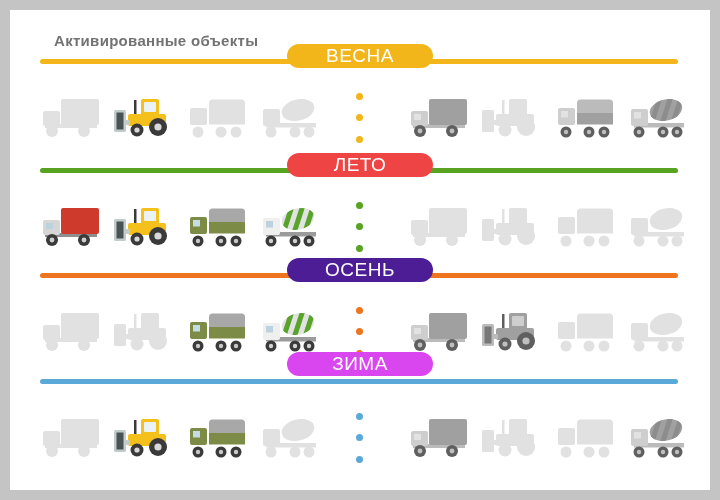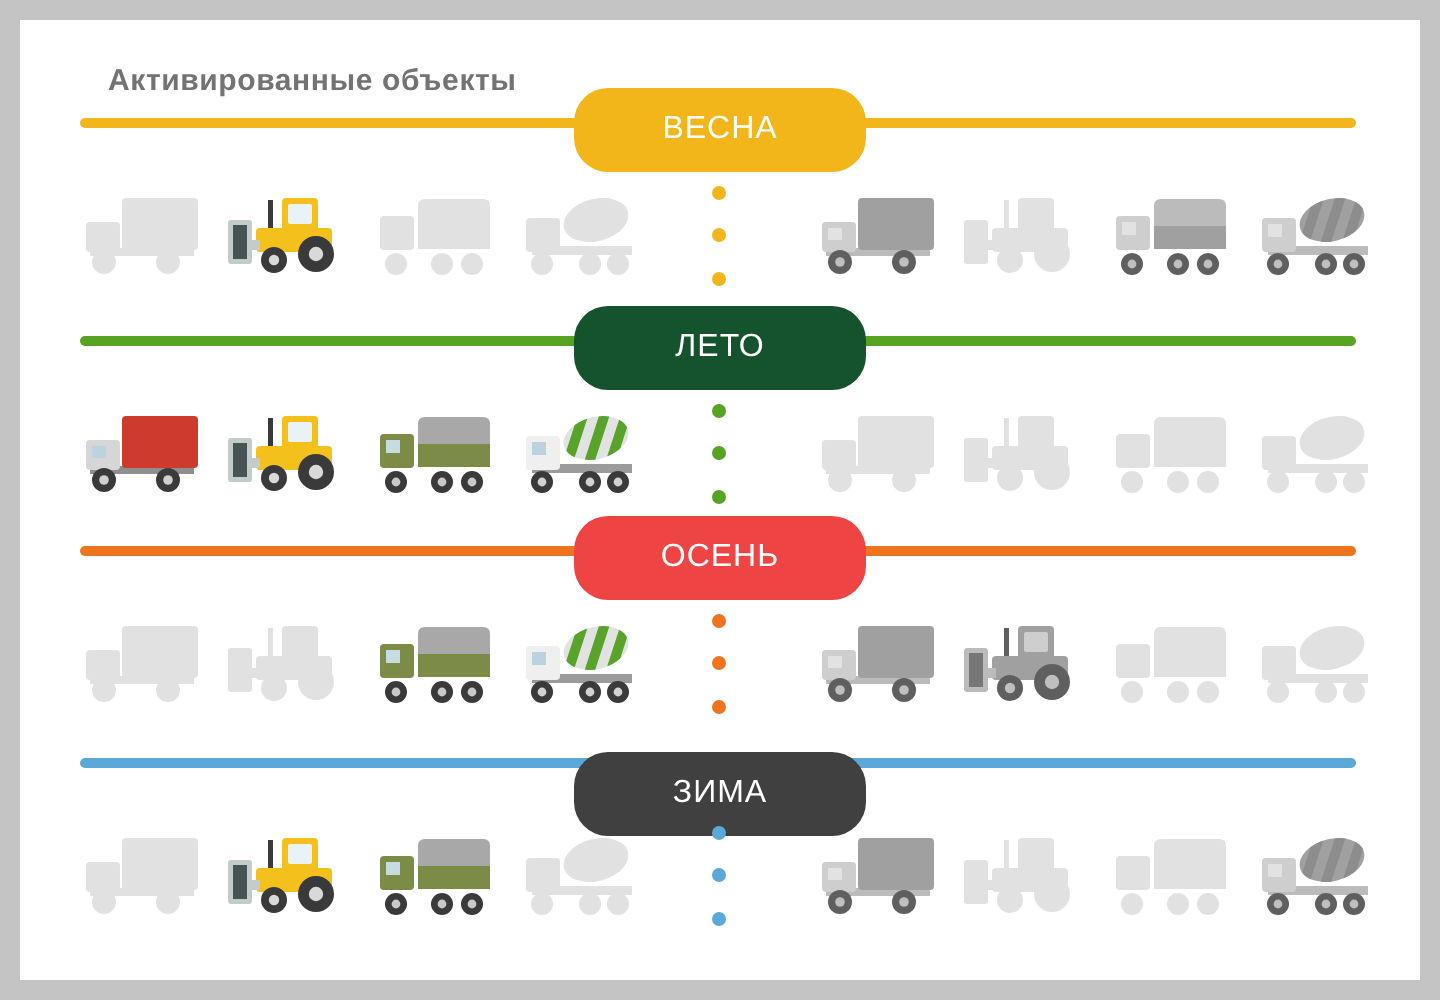--- a/index.html
+++ b/index.html
@@ -8,23 +8,23 @@
     background:#C4C4C4;
     font-family:"Liberation Sans","DejaVu Sans",sans-serif;
     position:relative;overflow:hidden;
   }
   .card{position:absolute;left:10px;top:10px;width:700px;height:480px;background:#FFFFFF}
   .header-label{position:absolute;top:22px;font-size:15px;font-weight:bold;color:#737373;letter-spacing:.3px}
   .header-label.left{left:44px}
   .header-label.right{right:28px}
   .season-line{position:absolute;left:30px;width:638px;height:5px;border-radius:2.5px}
   .season-pill{
-    position:absolute;left:277px;width:146px;height:42px;border-radius:17px;
+    position:absolute;left:277px;width:146px;height:24px;border-radius:17px;
     display:flex;align-items:center;justify-content:center;
-    color:#FFFFFF;font-size:16px;letter-spacing:.5px;text-align:right;
+    color:#FFFFFF;font-size:19px;letter-spacing:.5px;text-align:right;
   }
   .season-dot{position:absolute;left:346px;width:7px;height:7px;border-radius:50%}
   .vehicle-row{position:absolute;width:292px;height:52px;display:flex;justify-content:space-around;align-items:center}
   .veh{width:66px;height:48px;flex:0 0 auto}
   
   .veh.ghost{--p1:#E1E1E1;--p2:#E1E1E1;--p3:#E1E1E1;--win:#E1E1E1;--wheel:#E1E1E1;--hub:#E1E1E1;--stripe:#E1E1E1}
   .veh.gray{--p1:#A0A0A0;--p2:#BBBBBB;--p3:#CECECE;--win:#E2E2E2;--wheel:#5F5F5F;--hub:#BFBFBF;--stripe:#8D8D8D}
   .veh.gray.tractor{--win:#777777}
   .veh.active.box-truck{--p1:#CE3A2B;--p2:#8F8F8F;--p3:#D6D6D6;--win:#BBD3DE;--wheel:#3A3A3A;--hub:#CFCFCF}
   .veh.active.tractor{--p1:#F4C01C;--p2:#C2CCCB;--p3:#EAF2F5;--win:#4A5353;--wheel:#3A3A3A;--hub:#D9D9D9}
@@ -127,21 +127,21 @@
         <use href="#sym-tractor"></use>
       </svg>
       <svg viewBox="0 0 64 48" class="veh gray canvas-truck">
         <use href="#sym-canvas-truck"></use>
       </svg>
       <svg viewBox="0 0 64 48" class="veh gray mixer">
         <use href="#sym-mixer"></use>
       </svg>
     </div>
     <div class="season-line" style="top: 157.5px; background: rgb(88, 163, 34);"></div>
-    <div class="season-pill" style="top: 143px; background: #14532d;">
+    <div class="season-pill" style="top: 143px; background: #ef4444;">
       <span>ЛЕТО</span>
     </div>
     <div class="season-dot" style="top: 191.5px; background: rgb(88, 163, 34);"></div>
     <div class="season-dot" style="top: 213px; background: rgb(88, 163, 34);"></div>
     <div class="season-dot" style="top: 234.5px; background: rgb(88, 163, 34);"></div>
     <div class="vehicle-row" style="top: 191px; left: 24px;">
       <svg viewBox="0 0 64 48" class="veh active box-truck">
         <use href="#sym-box-truck"></use>
       </svg>
       <svg viewBox="0 0 64 48" class="veh active tractor">
@@ -162,21 +162,21 @@
         <use href="#sym-tractor"></use>
       </svg>
       <svg viewBox="0 0 64 48" class="veh ghost canvas-truck">
         <use href="#sym-canvas-truck"></use>
       </svg>
       <svg viewBox="0 0 64 48" class="veh ghost mixer">
         <use href="#sym-mixer"></use>
       </svg>
     </div>
     <div class="season-line" style="top: 262.5px; background: rgb(238, 116, 32);"></div>
-    <div class="season-pill" style="top: 248px; background: #ef4444;">
+    <div class="season-pill" style="top: 248px; background: #4c1d95;">
       <span>ОСЕНЬ</span>
     </div>
     <div class="season-dot" style="top: 296.5px; background: rgb(238, 116, 32);"></div>
     <div class="season-dot" style="top: 318px; background: rgb(238, 116, 32);"></div>
     <div class="season-dot" style="top: 339.5px; background: rgb(238, 116, 32);"></div>
     <div class="vehicle-row" style="top: 296px; left: 24px;">
       <svg viewBox="0 0 64 48" class="veh ghost box-truck">
         <use href="#sym-box-truck"></use>
       </svg>
       <svg viewBox="0 0 64 48" class="veh ghost tractor">
@@ -197,21 +197,21 @@
         <use href="#sym-tractor"></use>
       </svg>
       <svg viewBox="0 0 64 48" class="veh ghost canvas-truck">
         <use href="#sym-canvas-truck"></use>
       </svg>
       <svg viewBox="0 0 64 48" class="veh ghost mixer">
         <use href="#sym-mixer"></use>
       </svg>
     </div>
     <div class="season-line" style="top: 368.5px; background: rgb(90, 169, 216);"></div>
-    <div class="season-pill" style="top: 366px; background: #404040;">
+    <div class="season-pill" style="top: 342px; background: #d946ef;">
       <span>ЗИМА</span>
     </div>
     <div class="season-dot" style="top: 402.5px; background: rgb(90, 169, 216);"></div>
     <div class="season-dot" style="top: 424px; background: rgb(90, 169, 216);"></div>
     <div class="season-dot" style="top: 445.5px; background: rgb(90, 169, 216);"></div>
     <div class="vehicle-row" style="top: 402px; left: 24px;">
       <svg viewBox="0 0 64 48" class="veh ghost box-truck">
         <use href="#sym-box-truck"></use>
       </svg>
       <svg viewBox="0 0 64 48" class="veh active tractor">

